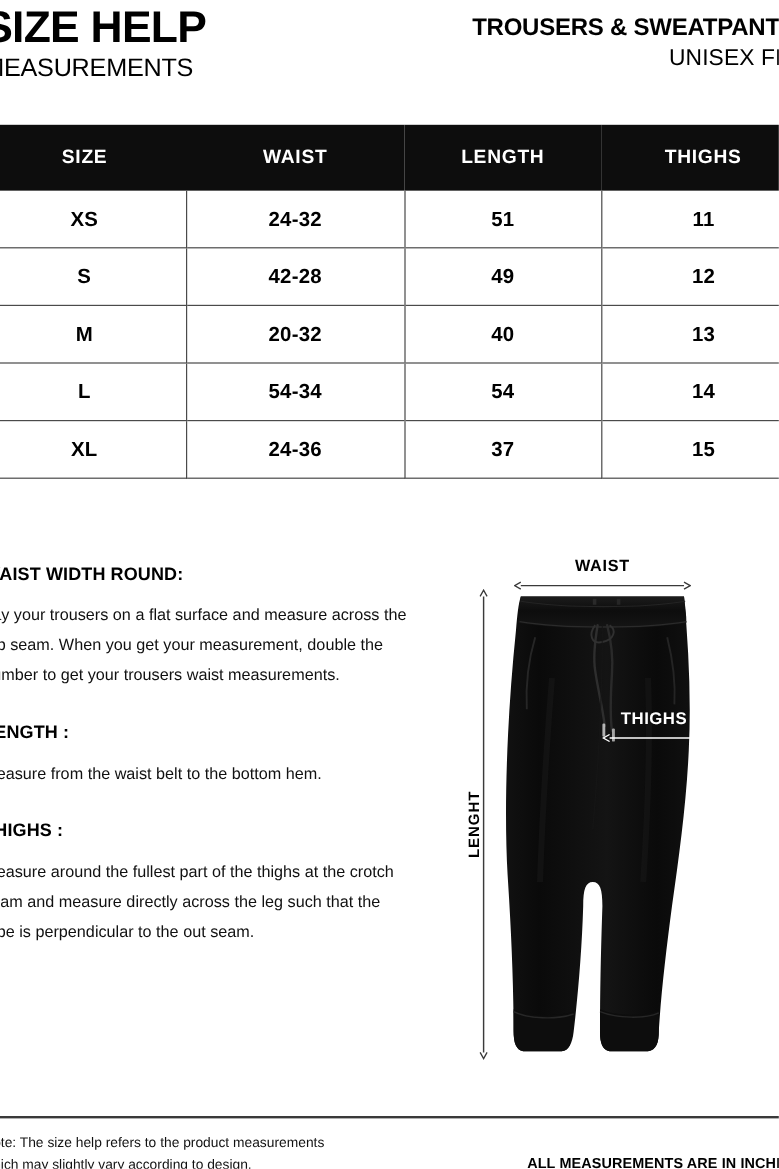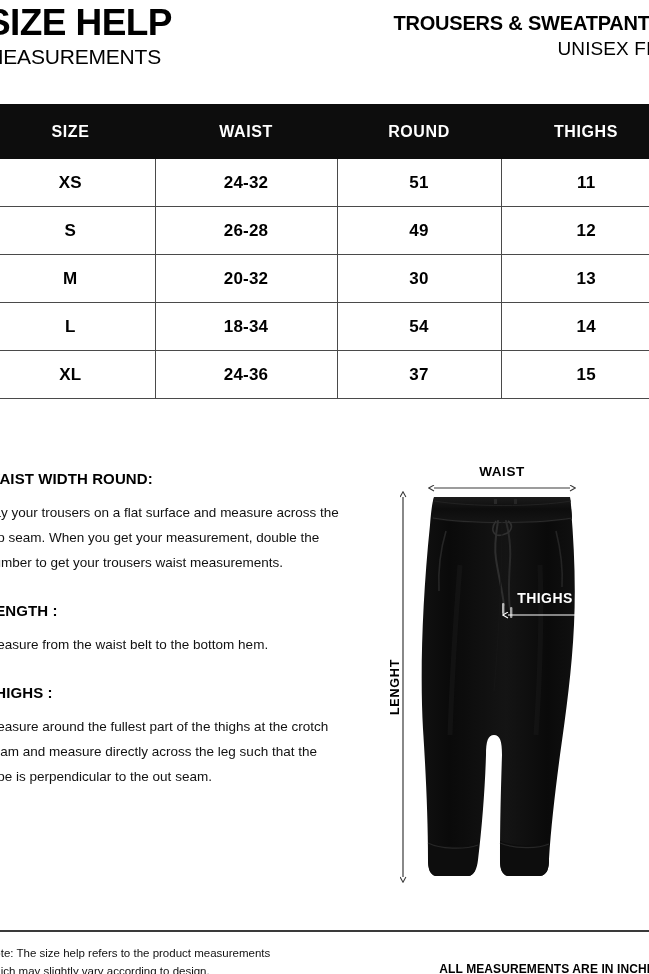--- a/index.html
+++ b/index.html
@@ -192,46 +192,46 @@
       <p class="category">TROUSERS &amp; SWEATPANTS</p>
       <p class="fit">UNISEX FIT</p>
     </div>
   </div>
 
   <table class="size-table">
     <thead>
       <tr>
         <th class="col-size">SIZE</th>
         <th class="col-waist">WAIST</th>
-        <th class="col-len">ROUND</th>
+        <th class="col-len">LENGTH</th>
         <th class="col-thigh">THIGHS</th>
       </tr>
     </thead>
     <tbody>
       <tr>
         <td>XS</td>
         <td>24-32</td>
         <td>51</td>
         <td>11</td>
       </tr>
       <tr>
         <td>S</td>
-        <td>26-28</td>
+        <td>42-28</td>
         <td>49</td>
         <td>12</td>
       </tr>
       <tr>
         <td>M</td>
         <td>20-32</td>
-        <td>30</td>
+        <td>40</td>
         <td>13</td>
       </tr>
       <tr>
         <td>L</td>
-        <td>18-34</td>
+        <td>54-34</td>
         <td>54</td>
         <td>14</td>
       </tr>
       <tr>
         <td>XL</td>
         <td>24-36</td>
         <td>37</td>
         <td>15</td>
       </tr>
     </tbody>

